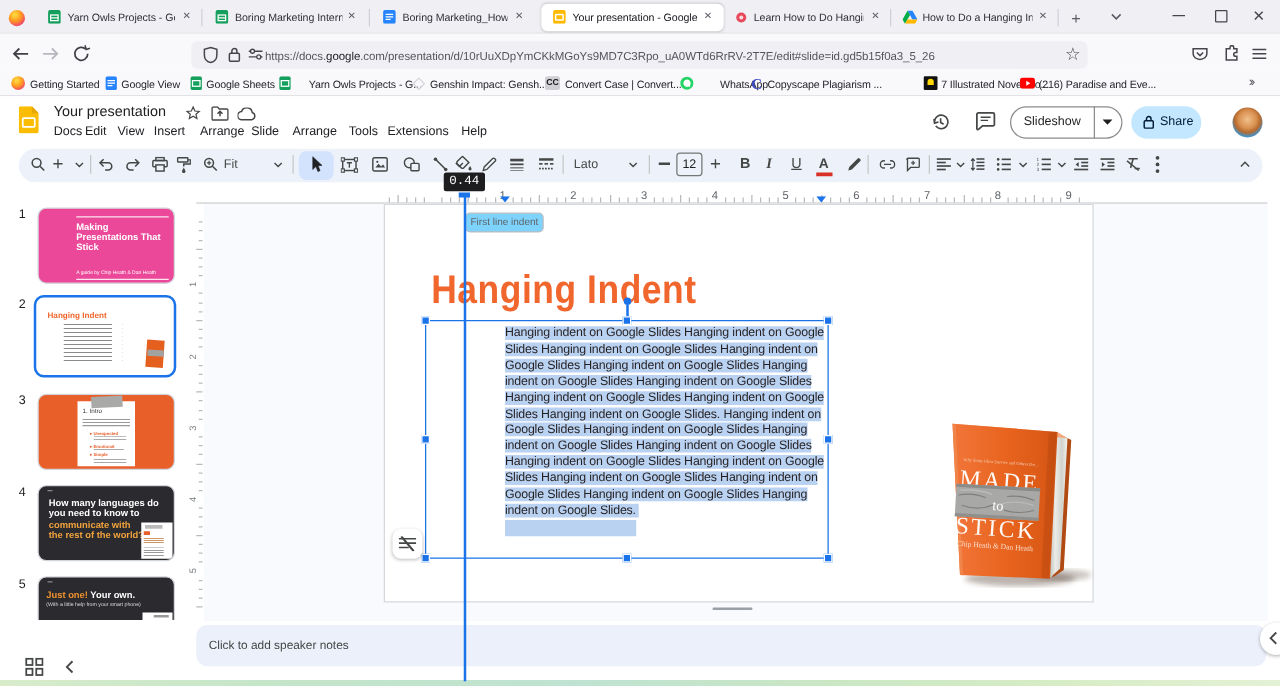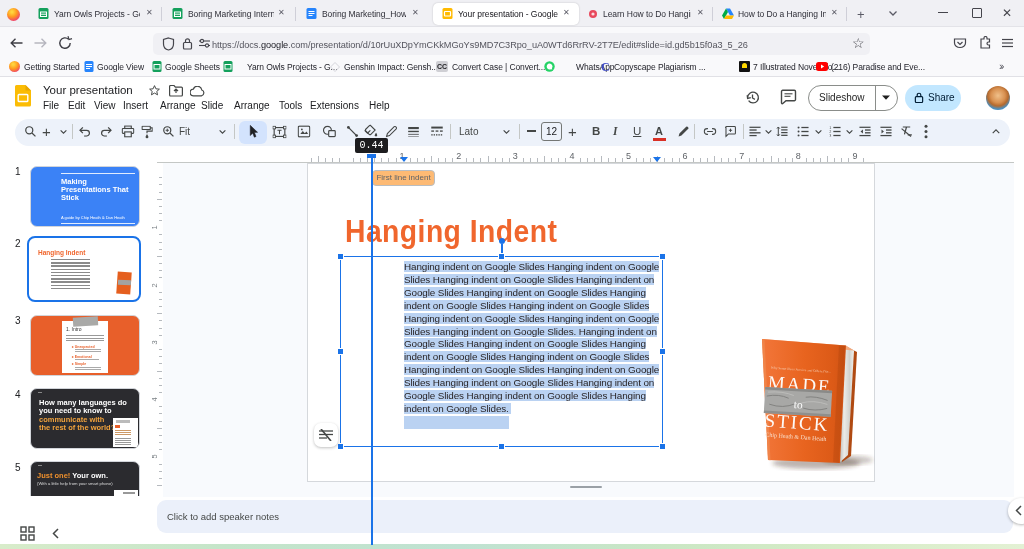--- a/index.html
+++ b/index.html
@@ -239,21 +239,21 @@
       <path d="M0.6 1.5 a1 1 0 0 1 1 -1 h3.4 l1.4 1.6 h6 a1 1 0 0 1 1 1 V10 a1 1 0 0 1 -1 1 H1.6 a1 1 0 0 1 -1 -1z" fill="none" stroke="#444746" stroke-width="1.2"></path>
       <path d="M7 4 v4 M5 6 l2 -2 2 2" fill="none" stroke="#444746" stroke-width="1.2"></path>
     </svg>
 </div>
 <div class="abs" style="left:190px;top:86px;">
   <svg width="15" height="11" viewBox="0 0 15 11">
       <path d="M3.6 9.8 a3.3 3.3 0 0 1 -0.3 -6.6 A4.4 4.4 0 0 1 11.8 4 a3 3 0 0 1 -0.4 5.8z" fill="none" stroke="#444746" stroke-width="1.2"></path>
     </svg>
 </div>
 
-<div class="abs mnu" style="left:43px;">File</div>
+<div class="abs mnu" style="left:43px;">Docs</div>
 <div class="abs mnu" style="left:68px;">Edit</div>
 <div class="abs mnu" style="left:94px;">View</div>
 <div class="abs mnu" style="left:123px;">Insert</div>
 <div class="abs mnu" style="left:160px;">Arrange</div>
 <div class="abs mnu" style="left:201px;">Slide</div>
 <div class="abs mnu" style="left:234px;">Arrange</div>
 <div class="abs mnu" style="left:279px;">Tools</div>
 <div class="abs mnu" style="left:310px;">Extensions</div>
 <div class="abs mnu" style="left:369px;">Help</div>
 
@@ -771,32 +771,32 @@
     <text x="41" y="66.5" font-size="11.5" fill="#fff" text-anchor="middle" font-family="Liberation Serif">to</text>
     <text x="41" y="87" font-size="19" fill="#fdf9f6" text-anchor="middle" font-family="Liberation Serif" letter-spacing="2">STICK</text>
     <text x="41" y="97" font-size="6" fill="#f8ddc9" text-anchor="middle" font-family="Liberation Serif">Chip Heath &amp; Dan Heath</text>
   </g>
   <polygon points="89,18 95,17.5 89,135 83,134" fill="rgba(120,40,0,0.15)"></polygon>
 </svg>
 </div>
 
 <div class="abs" style="left:355px;top:138px;width:33px;height:15px;background:#1d1d1f;border-radius:2px;color:#fff;font-family:'Liberation Mono',monospace;font-size:10px;text-align:center;line-height:15px;">0.44</div>
 
-<div class="abs" style="left:372px;top:170px;width:61px;height:14px;background:#fdba74;border:1px solid #b9bdc1;border-radius:4px;font-size:8px;color:#5f6368;text-align:center;line-height:13px;white-space:nowrap;">First line indent</div>
+<div class="abs" style="left:372px;top:170px;width:61px;height:14px;background:#7dd3fc;border:1px solid #b9bdc1;border-radius:4px;font-size:8px;color:#5f6368;text-align:center;line-height:13px;white-space:nowrap;">First line indent</div>
 
 <div class="abs" style="left:0;top:163px;width:150px;height:381px;background:#fff;"></div>
 <div class="abs" style="left:0;top:163px;width:150px;height:333px;overflow:hidden;">
 
   <div class="abs snum" style="left:15px;top:3px;">1</div>
   <div class="abs snum" style="left:15px;top:75px;">2</div>
   <div class="abs snum" style="left:15px;top:152px;">3</div>
   <div class="abs snum" style="left:15px;top:226px;">4</div>
   <div class="abs snum" style="left:15px;top:299px;">5</div>
 
-  <div class="abs thumb" style="left:30px;top:2.5px;background:#3b82f6;">
+  <div class="abs thumb" style="left:30px;top:2.5px;background:#ec4899;">
     <div class="abs" style="left:30px;top:6px;width:74px;height:1px;background:rgba(255,255,255,0.85);"></div>
     <div class="abs" style="left:30px;top:11px;width:70px;font-size:7.5px;font-weight:bold;color:#fff;line-height:8px;">Making Presentations That Stick</div>
     <div class="abs" style="left:30px;top:48px;font-size:4px;color:#fff;">A guide by Chip Heath &amp; Dan Heath</div>
     <div class="abs" style="left:30px;top:56px;width:74px;height:1px;background:rgba(255,255,255,0.85);"></div>
   </div>
 
   <div class="abs" style="left:27px;top:73px;width:114px;height:66px;border:2px solid #1a73e8;border-radius:8px;background:#fff;box-sizing:border-box;">
     <div class="abs" style="left:9px;top:11px;font-size:6.5px;font-weight:bold;color:#f0662d;">Hanging Indent</div>
     <div class="abs" style="left:22px;top:21px;width:47px;height:31px;background:repeating-linear-gradient(180deg,#8a8a8a 0,#8a8a8a 1.4px,#fff 1.4px,#fff 3.2px);"></div>
     <div class="abs" style="left:22px;top:21px;width:47px;height:31px;background:linear-gradient(90deg,transparent 82%,#fff 82%);"></div>

